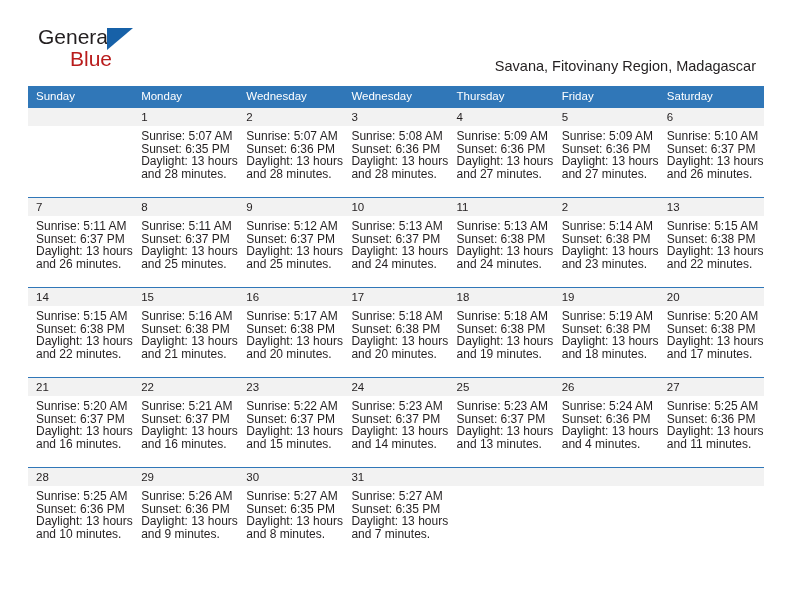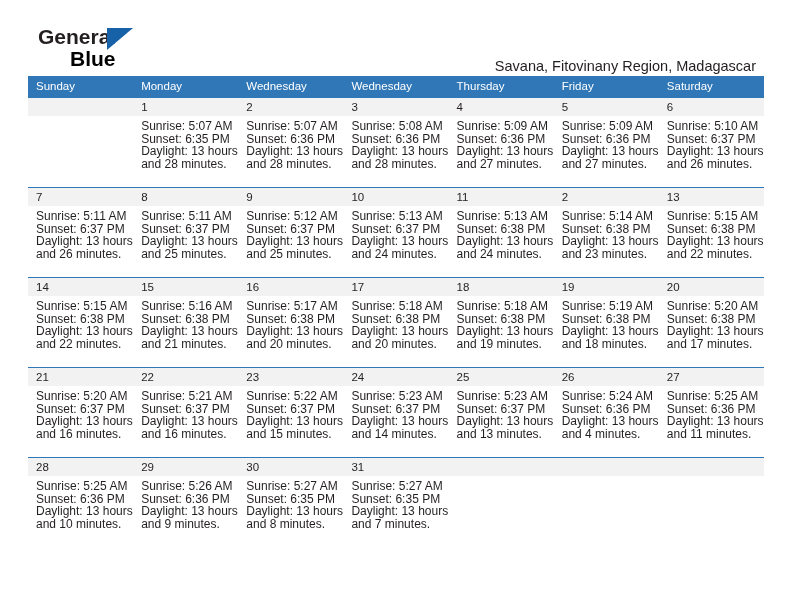--- a/index.html
+++ b/index.html
@@ -26,35 +26,34 @@
   .header {
     position: relative;
     height: 76px;
   }
   .logo {
     position: absolute;
     left: 10px;
     top: 26px;
     width: 220px;
     height: 52px;
-    font-weight: bold;
   }
   .logo-general {
     font-size: 21px;
     color: #231f20;
     letter-spacing: 0px;
     line-height: 21px;
     display: inline-block;
   }
   .logo-blue {
     position: absolute;
     left: 32px;
     top: 22px;
     font-size: 21px;
-    color: #000000;
+    color: #b91c1c;
     line-height: 21px;
   }
   .logo-tri {
     position: absolute;
     left: 69px;
     top: 2px;
     width: 0;
     height: 0;
     border-left: 26px solid #1761a8;
     border-bottom: 22px solid transparent;
@@ -76,21 +75,21 @@
     color: #231f20;
     text-align: left;
     white-space: nowrap;
   }
 
   
   .calendar {
     width: 736px;
     border-collapse: collapse;
     table-layout: fixed;
-    margin-top: 0;
+    margin-top: 10px;
   }
   .calendar col { width: 105.14px; }
 
   thead th {
     background: #3077b8;
     color: #ffffff;
     font-size: 11.5px;
     font-weight: normal;
     text-align: left;
     padding: 4px 0 5px 8px;

